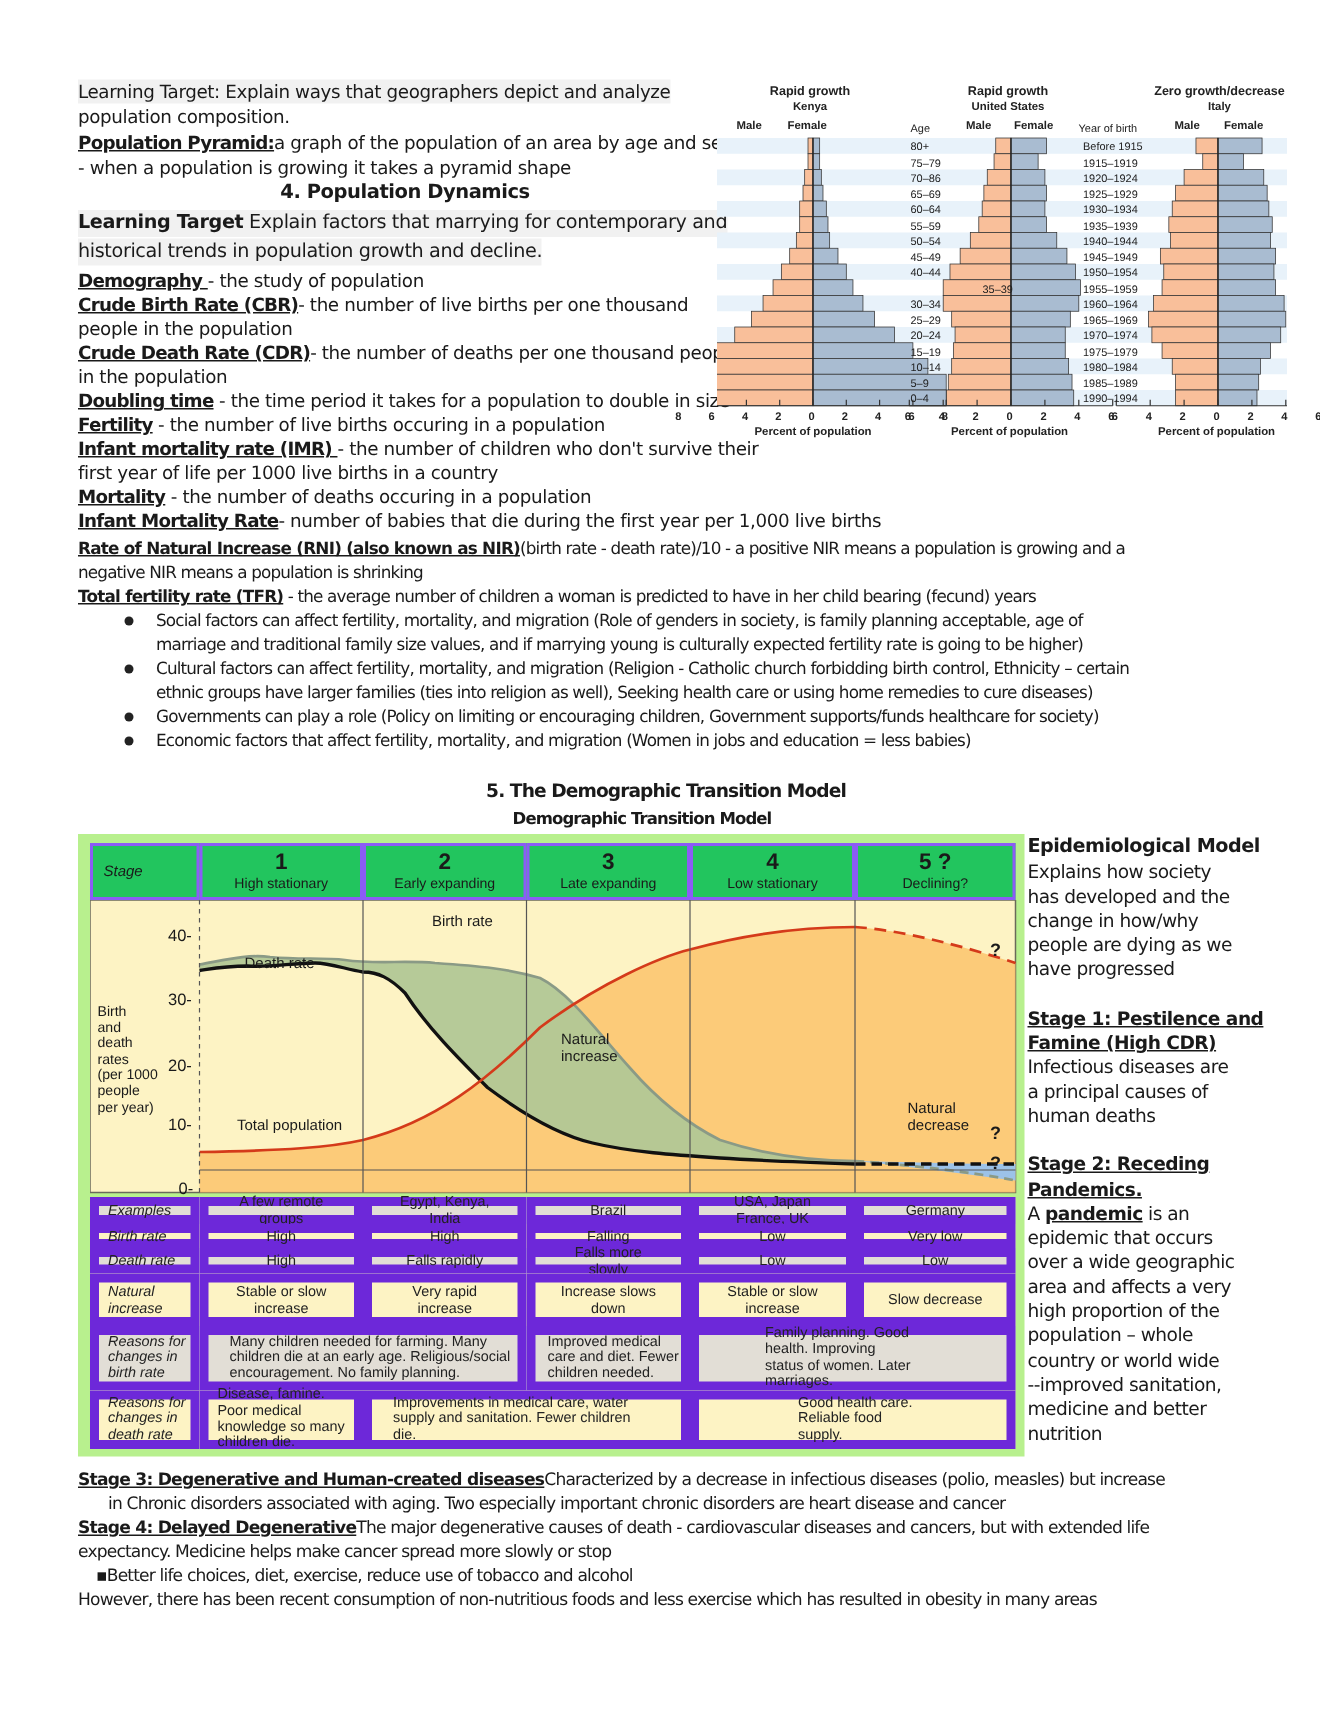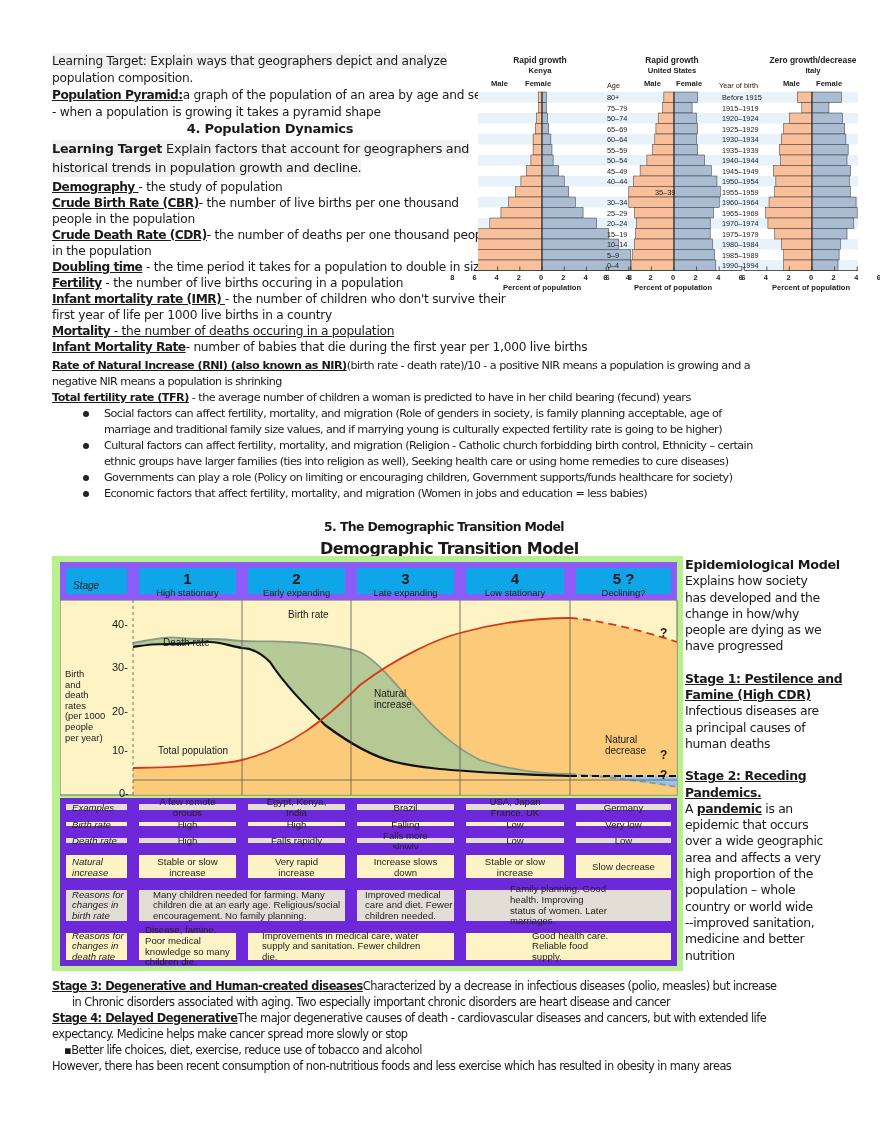--- a/index.html
+++ b/index.html
@@ -17,21 +17,21 @@
   .pyr { position: absolute; left: 478px; top: 52px; width: 380px; height: 246px; font-family: "Liberation Sans", sans-serif; }
   .pyr .ttl { position: absolute; font-weight: bold; font-size: 8.4px; text-align: center; line-height: 9.5px; white-space: nowrap; color:#222; }
   .pyr .sub { font-weight: bold; font-size: 7.6px; }
   .pyr .lbl { position: absolute; font-size: 7.6px; font-weight: bold; white-space: nowrap; color:#222; }
   .pyr .age { position: absolute; font-size: 7.3px; white-space: nowrap; color:#222; }
   .pyr .tick { position: absolute; font-size: 7.4px; font-weight: bold; color:#222; }
 
   
   .dtm { position: absolute; left: 52px; top: 556px; width: 631px; height: 415px; background: #b8f08e; }
   .dtm-inner { position: absolute; left: 8px; top: 6px; width: 618px; height: 404px; font-family: "Liberation Sans", sans-serif; }
-  .dtm .hdr { position: absolute; top: 0; height: 38px; background: #0ea5e9; border: 6px solid #8b5cf6; }
+  .dtm .hdr { position: absolute; top: 0; height: 38px; background: #22c55e; border: 2px solid #8b5cf6; }
   .dtm .cell { position: absolute; border: 6px solid #6d28d9; font-size: 9.6px; color: #222; display: flex; align-items: center; justify-content: center; text-align: center; line-height: 11px; }
   .dtm .rowlbl { justify-content: flex-start; padding-left: 6px; font-style: italic; text-align: left; }
   .gray { background: #e2ded6; }
   .yel { background: #fdf3c4; }
   .stage-num { font-weight: bold; font-size: 15px; line-height: 16px; display:block; }
   .stage-name { font-size: 9.4px; display:block; }
 
   .side { position: absolute; left: 685px; top: 557px; width: 160px; font-size: 12.4px; line-height: 16.3px; letter-spacing: -0.35px; }
   .side .head { font-weight: bold; }
   .side .ul { font-weight: bold; text-decoration: underline; }
@@ -43,53 +43,53 @@
 
   <div class="txt hl" style="left:52px;top:53px;">Learning Target:  Explain ways that geographers depict and analyze</div>
   <div class="txt" style="left:52px;top:70px;">population composition.</div>
   <div class="txt" style="left:52px;top:87px;">
     <span class="term">Population  Pyramid:</span><span>a graph of the population of an area by age and sex</span>
   </div>
   <div class="txt" style="left:52px;top:104px;">- when a population is growing it takes a pyramid shape</div>
   <div class="center-h" style="left:150px;top:121px;width:240px;font-size:13px;">4. Population  Dynamics</div>
 
   <div class="txt hl" style="left:52px;top:140px;font-size:12.8px;line-height:18px;">
-    <b>Learning Target</b><span> Explain factors that account for geographers and</span>
+    <b>Learning Target</b><span> Explain factors that marrying for contemporary and</span>
   </div>
   <div class="txt hl" style="left:52px;top:159px;font-size:12.8px;line-height:18px;">historical trends in population growth and decline.</div>
 
   <div class="txt" style="left:52px;top:179px;"><span class="term">Demography </span><span>- the study of population</span></div>
   <div class="txt" style="left:52px;top:195px;"><span class="term">Crude  Birth  Rate (CBR)</span><span>- the number of live births per one thousand</span></div>
   <div class="txt" style="left:52px;top:211px;">people in the population</div>
   <div class="txt" style="left:52px;top:227px;"><span class="term">Crude  Death  Rate (CDR)</span><span>- the number of deaths per one thousand people</span></div>
   <div class="txt" style="left:52px;top:243px;">in the population</div>
   <div class="txt" style="left:52px;top:259px;"><span class="term">Doubling time</span><span> - the time period it takes for a population to double in size</span></div>
   <div class="txt" style="left:52px;top:275px;"><span class="term">Fertility</span><span> - the number of live births occuring in a population</span></div>
   <div class="txt" style="left:52px;top:291px;"><span class="term">Infant mortality rate (IMR) </span><span>- the number of children who don't survive their</span></div>
   <div class="txt" style="left:52px;top:307px;">first year of life per 1000 live births in a country</div>
-  <div class="txt" style="left:52px;top:323px;text-decoration:underline;"><span class="term">Mortality</span><span> - the number of deaths occuring in a population</span></div>
+  <div class="txt" style="left:52px;top:323px;"><span class="term">Mortality</span><span> - the number of deaths occuring in a population</span></div>
   <div class="txt" style="left:52px;top:339px;"><span class="term">Infant  Mortality  Rate</span><span>- number of babies that die during the first year per 1,000 live births</span></div>
 
   <div class="txt narrow" style="left:52px;top:358px;"><span class="term">Rate of  Natural  Increase (RNI) (also known as  NIR)</span><span>(birth rate - death rate)/10 - a positive  NIR means a population is growing and a</span></div>
   <div class="txt narrow" style="left:52px;top:374px;">negative  NIR means a population is shrinking</div>
   <div class="txt narrow" style="left:52px;top:390px;"><span class="term">Total fertility rate (TFR)</span><span> - the average number of children a woman is predicted to have in her child bearing (fecund) years</span></div>
 
   <div class="bullet" style="left:83px;top:411px;"></div>
   <div class="txt narrow" style="left:104px;top:406px;">Social factors can affect fertility, mortality, and migration (Role of genders in society, is family planning acceptable, age of</div>
   <div class="txt narrow" style="left:104px;top:422px;">marriage and traditional family size values, and if marrying young is culturally expected fertility rate is going to be higher)</div>
   <div class="bullet" style="left:83px;top:443px;"></div>
   <div class="txt narrow" style="left:104px;top:438px;">Cultural factors can affect fertility, mortality, and migration (Religion - Catholic church forbidding birth control,  Ethnicity – certain</div>
   <div class="txt narrow" style="left:104px;top:454px;">ethnic groups have larger families (ties into religion as well), Seeking health care or using home remedies to cure diseases)</div>
   <div class="bullet" style="left:83px;top:475px;"></div>
   <div class="txt narrow" style="left:104px;top:470px;text-align:right;">Governments can play a role (Policy on limiting or encouraging children, Government supports/funds healthcare for society)</div>
   <div class="bullet" style="left:83px;top:491px;"></div>
   <div class="txt narrow" style="left:104px;top:486px;">Economic factors that affect fertility, mortality, and migration (Women in jobs and education = less babies)</div>
 
   <div class="center-h" style="left:300px;top:519px;width:288px;font-size:12.4px;letter-spacing:-0.6px;">5. The  Demographic Transition  Model</div>
-  <div class="center-h" style="left:320px;top:539px;width:240px;font-size:16px;letter-spacing:-0.6px;">Demographic Transition  Model</div>
+  <div class="center-h" style="left:308px;top:539px;width:240px;font-size:11px;letter-spacing:-0.6px;">Demographic Transition  Model</div>
 
   <div class="pyr">
     <svg width="380" height="246" style="position:absolute;left:0;top:0;">
       <g id="bands">
           <rect x="0" y="40" width="380" height="10.5" fill="#e8f2fa"></rect>
           <rect x="0" y="61" width="380" height="10.5" fill="#e8f2fa"></rect>
           <rect x="0" y="82" width="380" height="10.5" fill="#e8f2fa"></rect>
           <rect x="0" y="103" width="380" height="10.5" fill="#e8f2fa"></rect>
           <rect x="0" y="124" width="380" height="10.5" fill="#e8f2fa"></rect>
           <rect x="0" y="145" width="380" height="10.5" fill="#e8f2fa"></rect>
@@ -242,21 +242,21 @@
     <div class="age" style="left:129px;top:29px;">Age</div>
     <div class="lbl" style="left:166px;top:27px;">Male</div>
     <div class="lbl" style="left:198px;top:27px;">Female</div>
     <div class="age" style="left:241px;top:29px;">Year of birth</div>
     <div class="lbl" style="left:305px;top:27px;">Male</div>
     <div class="lbl" style="left:338px;top:27px;">Female</div>
 
     <div id="ageLabels">
         <div class="age" style="left: 129px; top: 41px;">80+</div>
         <div class="age" style="left: 129px; top: 51.5px;">75–79</div>
-        <div class="age" style="left: 129px; top: 62px;">50–74</div>
+        <div class="age" style="left: 129px; top: 62px;">70–86</div>
         <div class="age" style="left: 129px; top: 72.5px;">65–69</div>
         <div class="age" style="left: 129px; top: 83px;">60–64</div>
         <div class="age" style="left: 129px; top: 93.5px;">55–59</div>
         <div class="age" style="left: 129px; top: 104px;">50–54</div>
         <div class="age" style="left: 129px; top: 114.5px;">45–49</div>
         <div class="age" style="left: 129px; top: 125px;">40–44</div>
         <div class="age" style="left: 129px; top: 135.5px; margin-left: 48px;">35–39</div>
         <div class="age" style="left: 129px; top: 146px;">30–34</div>
         <div class="age" style="left: 129px; top: 156.5px;">25–29</div>
         <div class="age" style="left: 129px; top: 167px;">20–24</div>

